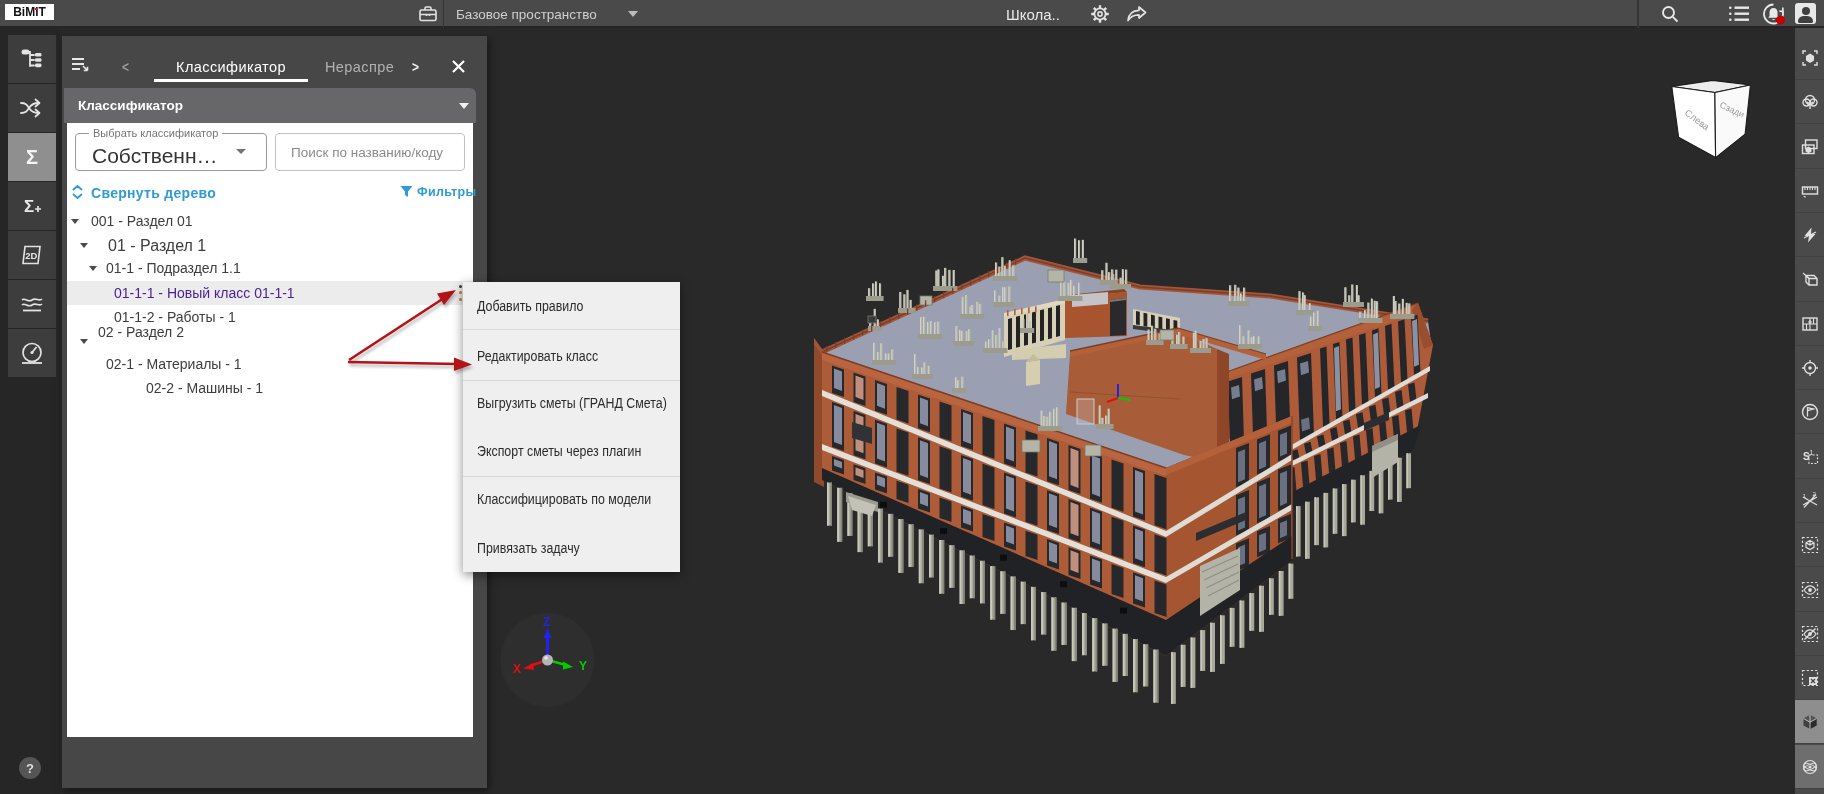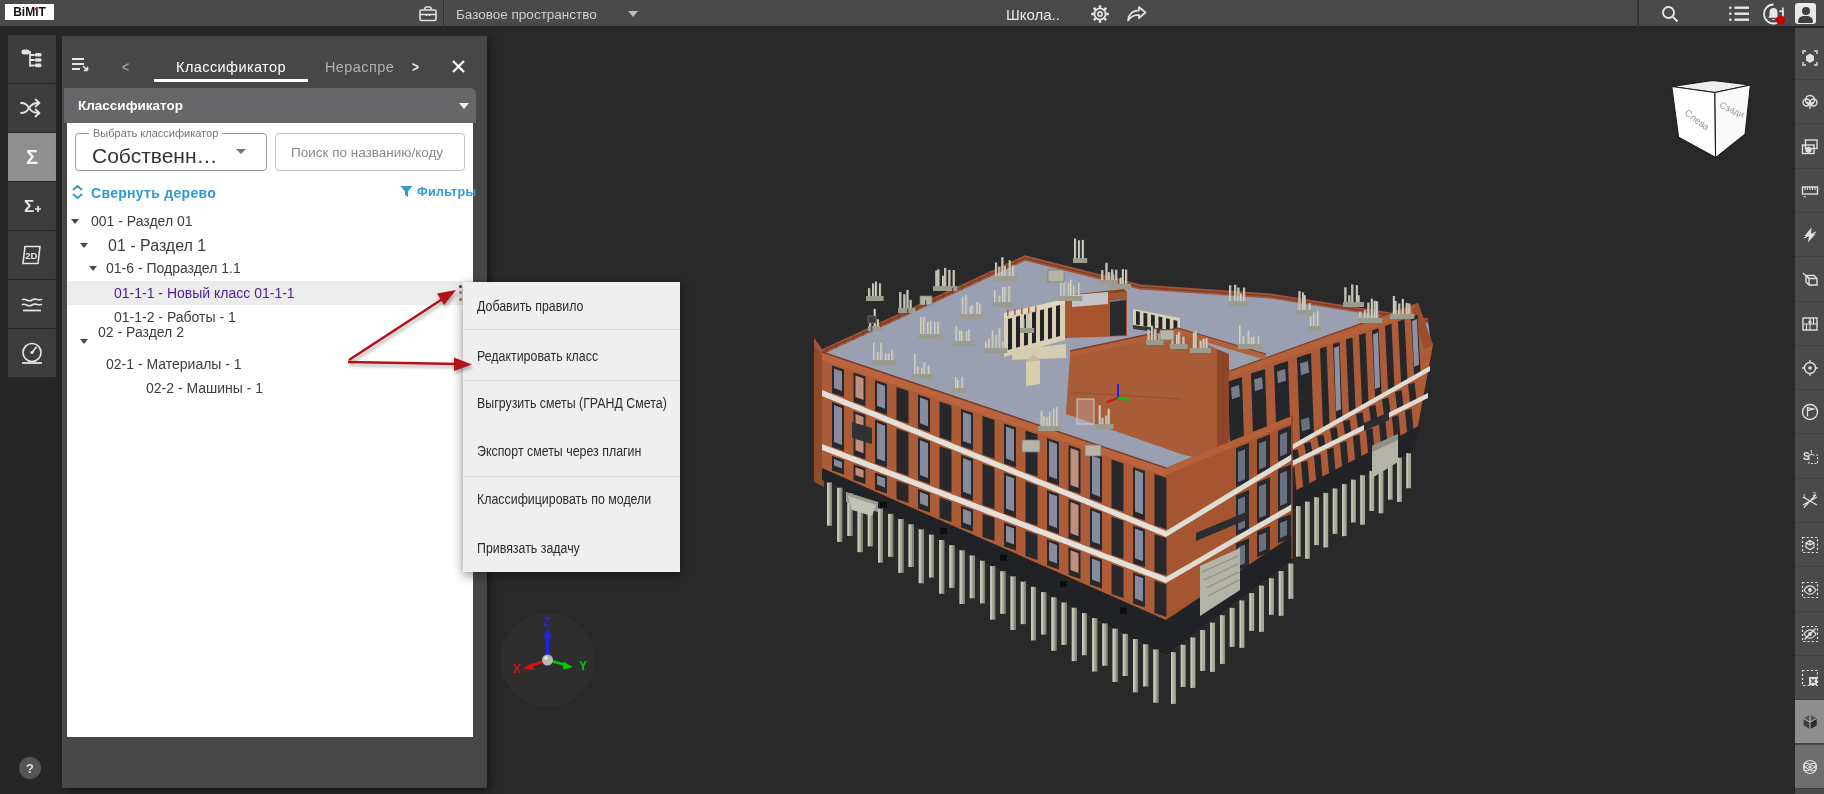--- a/index.html
+++ b/index.html
@@ -1028,21 +1028,21 @@
     <div class="abs" style="left:350px;top:62px;font-size:12.5px;font-weight:bold;color:#2e9bd6;letter-spacing:0.3px;">Фильтры</div>
 
     <div class="abs" style="left:0;top:36px;width:406px;height:621px;">
       <div class="abs" style="left:0;top:-36px;width:406px;height:657px;">
 <div style="position:absolute;left:0px;top:158px;width:406px;height:24px;background:#ececec;"></div>
 <div style="position:absolute;left:4px;top:95.5px;width:0;height:0;border-left:4.5px solid transparent;border-right:4.5px solid transparent;border-top:5.5px solid #4a4a4a;"></div>
 <div style="position:absolute;left:24px;top:89.5px;font-size:14px;color:#3d3d3d;white-space:nowrap;">001 - Раздел 01</div>
 <div style="position:absolute;left:13px;top:119.5px;width:0;height:0;border-left:4.5px solid transparent;border-right:4.5px solid transparent;border-top:5.5px solid #4a4a4a;"></div>
 <div style="position:absolute;left:41px;top:113.5px;font-size:16px;color:#3d3d3d;white-space:nowrap;">01 - Раздел 1</div>
 <div style="position:absolute;left:22px;top:143.0px;width:0;height:0;border-left:4.5px solid transparent;border-right:4.5px solid transparent;border-top:5.5px solid #4a4a4a;"></div>
-<div style="position:absolute;left:39px;top:137.0px;font-size:14px;color:#3d3d3d;white-space:nowrap;">01-6 - Подраздел 1.1</div>
+<div style="position:absolute;left:39px;top:137.0px;font-size:14px;color:#3d3d3d;white-space:nowrap;">01-1 - Подраздел 1.1</div>
 <div style="position:absolute;left:47px;top:161.5px;font-size:14px;color:#4c1d95;white-space:nowrap;">01-1-1 - Новый класс 01-1-1</div>
 <div style="position:absolute;left:47px;top:186.0px;font-size:14px;color:#3d3d3d;white-space:nowrap;">01-1-2 - Работы - 1</div>
 <div style="position:absolute;left:13px;top:215.5px;width:0;height:0;border-left:4.5px solid transparent;border-right:4.5px solid transparent;border-top:5.5px solid #4a4a4a;"></div>
 <div style="position:absolute;left:31px;top:201px;font-size:14px;color:#3d3d3d;white-space:nowrap;">02 - Раздел 2</div>
 <div style="position:absolute;left:39px;top:233.0px;font-size:14px;color:#3d3d3d;white-space:nowrap;">02-1 - Материалы - 1</div>
 <div style="position:absolute;left:39px;top:256.5px;font-size:14px;color:#3d3d3d;white-space:nowrap;margin-left:40px;">02-2 - Машины - 1</div>
 <div style="position:absolute;left:392px;top:162px;color:#3c3c3c;font-size:13px;line-height:5px;letter-spacing:0;">
             <div style="width:3px;height:3px;background:#3c3c3c;border-radius:50%;margin-bottom:3.4px;"></div>
             <div style="width:3px;height:3px;background:#c87d2e;border-radius:50%;margin-bottom:3.4px;"></div>
             <div style="width:3px;height:3px;background:#c87d2e;border-radius:50%;"></div>

